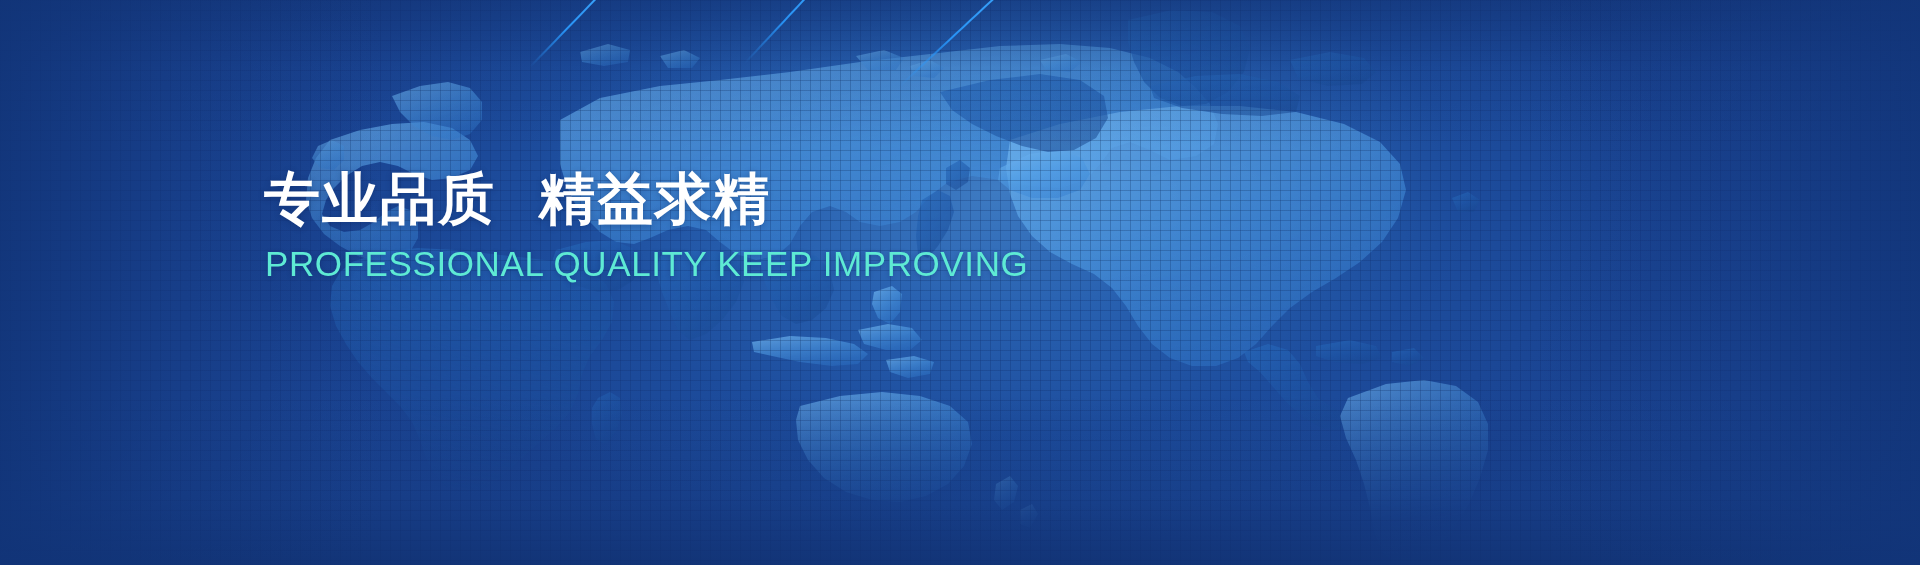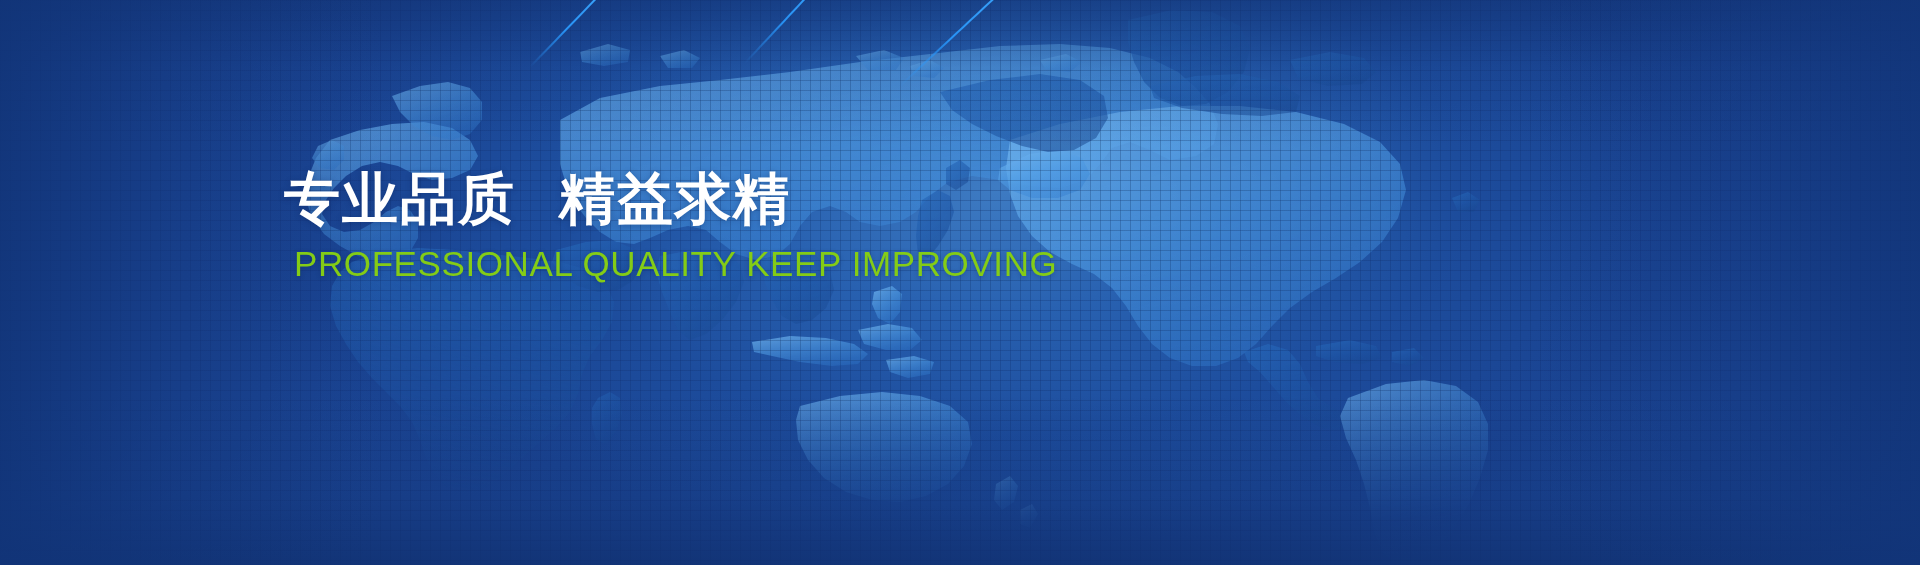--- a/index.html
+++ b/index.html
@@ -92,38 +92,38 @@
     transform-origin: left center;
     filter: blur(0.3px);
   }
   .streak.s1 { left: 530px;  top: 66px;  width: 230px; transform: rotate(-46deg); }
   .streak.s2 { left: 745px;  top: 62px;  width: 260px; transform: rotate(-47deg); }
   .streak.s3 { left: 900px;  top: 85px;  width: 320px; transform: rotate(-43deg); }
 
   
   .text-block {
     position: absolute;
-    left: 284px;
+    left: 264px;
     top: 168px;
     width: 900px;
   }
   .headline-cn {
     margin: 0;
     color: #ffffff;
     font-size: 56px;
     font-weight: 700;
     letter-spacing: 2px;
     line-height: 1.12;
     white-space: pre;
     text-shadow: 0 1px 6px rgba(8,30,80,0.30);
     font-family: "DejaVu Sans", "Liberation Sans", sans-serif;
   }
   .subhead-en {
-    margin: 14px 0 0 10px;
-    color: #84cc16;
+    margin: 14px 0 0 1px;
+    color: #5eead4;
     font-size: 35px;
     font-weight: 400;
     letter-spacing: 0.6px;
     line-height: 1.1;
     white-space: pre;
     text-shadow: 0 1px 5px rgba(8,30,80,0.28);
     font-family: "Liberation Sans", "DejaVu Sans", sans-serif;
   }
 </style>
 </head>

